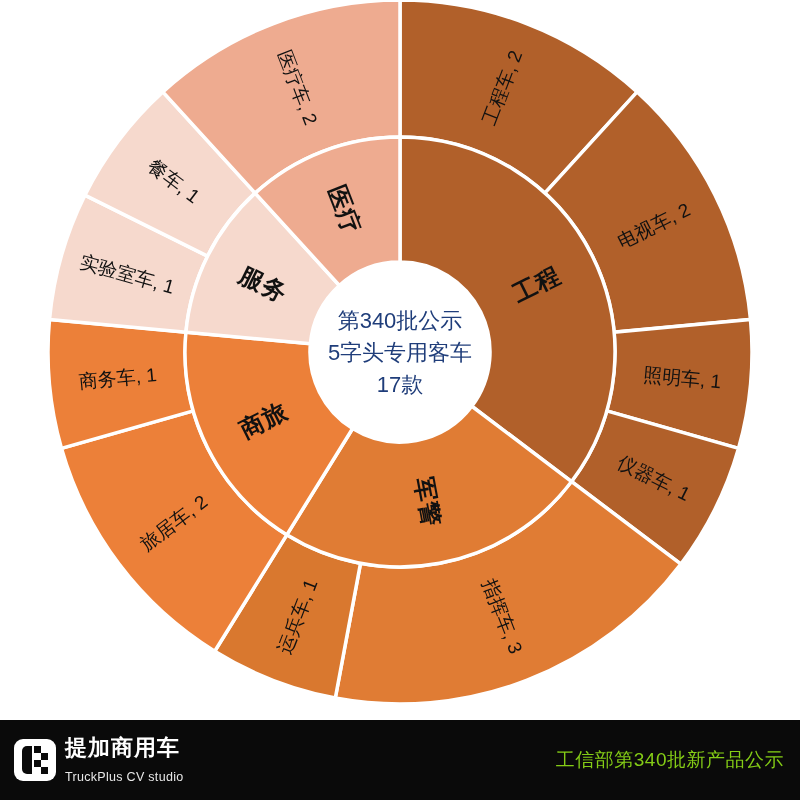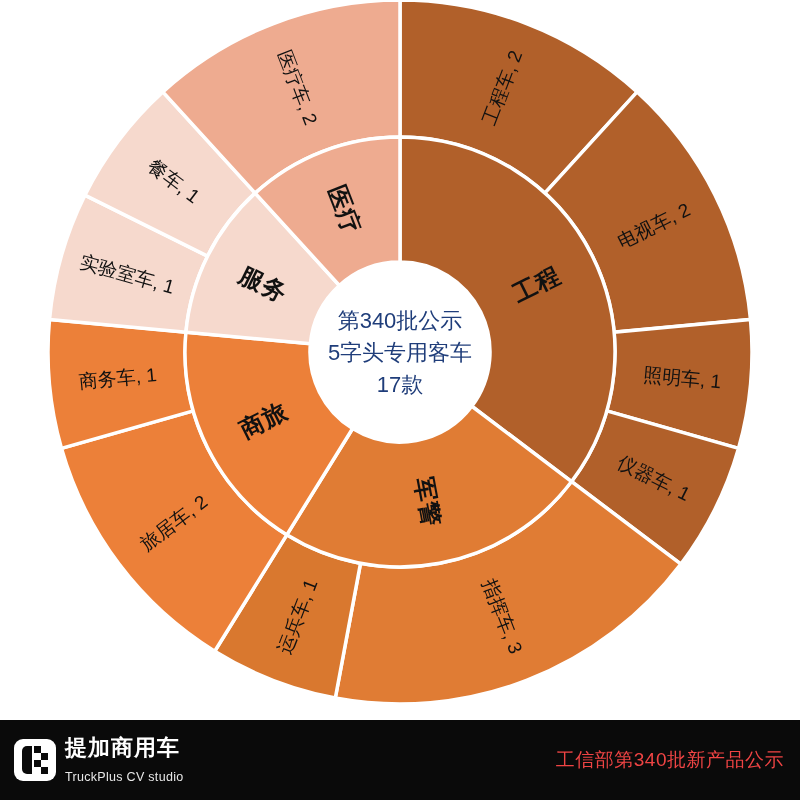--- a/index.html
+++ b/index.html
@@ -70,21 +70,21 @@
     letter-spacing: 1px;
   }
   #brand-en {
     color: #e8e8e8;
     font-size: 12.5px;
     letter-spacing: 0.3px;
     margin-top: 12px;
   }
   #caption {
     text-align: right;
-    color: #ef4444;
+    color: #84cc16;
     line-height: 1.32;
   }
   #caption div { font-size: 19px; letter-spacing: 0.5px; }
 </style>
 </head>
 <body>
 
 <div id="page">
 
   <div id="chart-area">

